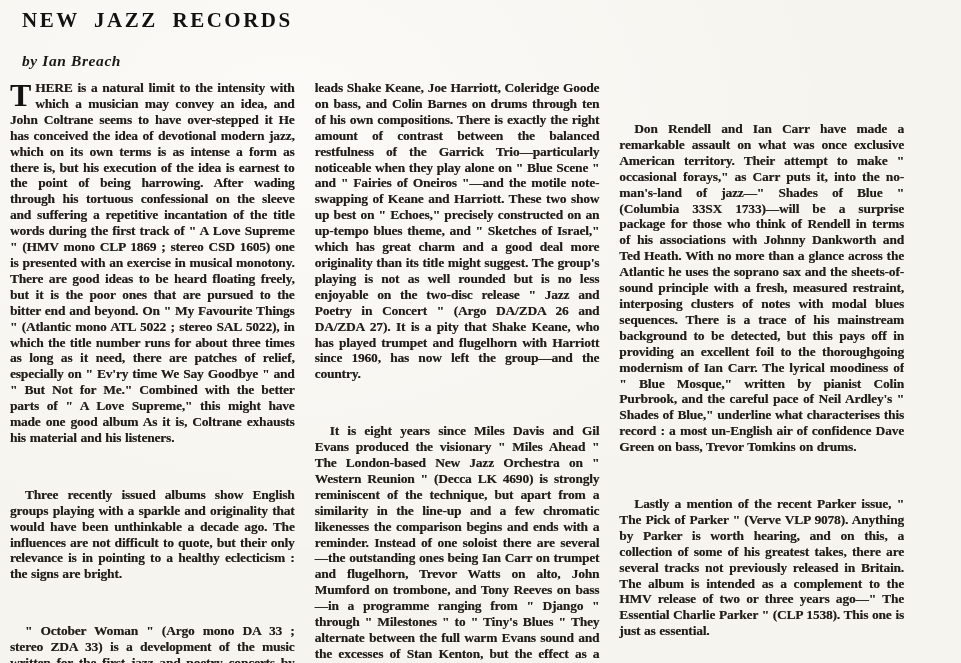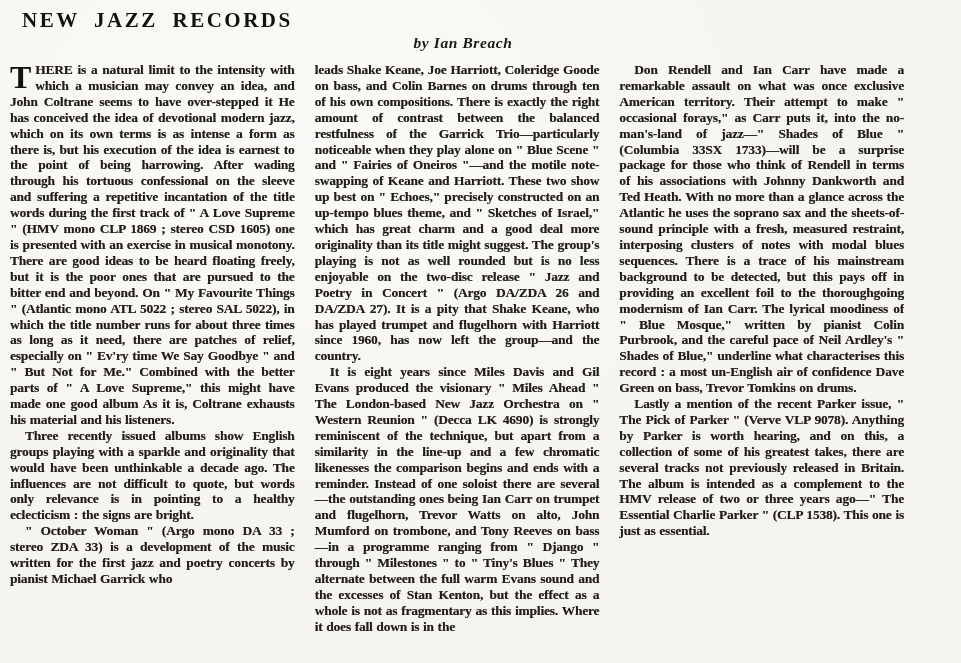--- a/index.html
+++ b/index.html
@@ -27,26 +27,25 @@
   }
   .title {
     margin: 2px 0 0 0;
     font-size: 21px;
     font-weight: bold;
     letter-spacing: 2.5px;
     word-spacing: 7px;
     color: #141210;
   }
   .byline {
-    margin-top: 1px;
+    margin-top: 19px;
     font-size: 15.5px;
     font-weight: bold;
     font-style: italic;
     letter-spacing: 0.6px;
-    text-align: center;
   }
   .columns {
     display: flex;
     gap: 20px;
     margin-top: 10px;
     height: 604px;
     overflow: hidden;
   }
   .col {
     flex: 1 1 0;
@@ -58,20 +57,21 @@
     word-spacing: 0.5px;
     color: #201d1a;
     hyphens: auto;
     text-shadow: 0.2px 0 0 rgba(30,25,20,0.55);
   }
   .col p {
     margin: 0;
   }
   p.indent {
     text-indent: 15px;
+    margin-top: 41px;
   }
   .dropcap {
     float: left;
     font-size: 32px;
     line-height: 26px;
     padding: 2px 4px 0 0;
     font-weight: bold;
     color: #141210;
     text-shadow: none;
   }
@@ -82,21 +82,21 @@
 <div class="page">
   <header class="masthead">
     <h1 class="title">NEW JAZZ RECORDS</h1>
     <div class="byline">by Ian Breach</div>
   </header>
 
   <div class="columns">
 
     <div class="col">
       <p><span class="dropcap">T</span><span>HERE is a natural limit to the intensity with which a musician may convey an idea, and John Coltrane seems to have over-stepped it He has conceived the idea of devotional modern jazz, which on its own terms is as intense a form as there is, but his execution of the idea is earnest to the point of being harrowing. After wading through his tortuous confessional on the sleeve and suffering a repetitive incantation of the title words during the first track of " A Love Supreme " (HMV mono CLP 1869 ; stereo CSD 1605) one is presented with an exercise in musical monotony. There are good ideas to be heard floating freely, but it is the poor ones that are pursued to the bitter end and beyond. On " My Favourite Things " (Atlantic mono ATL 5022 ; stereo SAL 5022), in which the title number runs for about three times as long as it need, there are patches of relief, especially on " Ev'ry time We Say Goodbye " and " But Not for Me." Combined with the better parts of " A Love Supreme," this might have made one good album As it is, Coltrane exhausts his material and his listeners.</span></p>
-      <p class="indent">Three recently issued albums show English groups playing with a sparkle and originality that would have been unthinkable a decade ago. The influences are not difficult to quote, but words only relevance is in pointing to a healthy eclecticism : the signs are bright.</p>
+      <p class="indent">Three recently issued albums show English groups playing with a sparkle and originality that would have been unthinkable a decade ago. The influences are not difficult to quote, but their only relevance is in pointing to a healthy eclecticism : the signs are bright.</p>
       <p class="indent">" October Woman " (Argo mono DA 33 ; stereo ZDA 33) is a development of the music written for the first jazz and poetry concerts by pianist Michael Garrick who</p>
     </div>
 
     <div class="col">
       <p>leads Shake Keane, Joe Harriott, Coleridge Goode on bass, and Colin Barnes on drums through ten of his own compositions. There is exactly the right amount of contrast between the balanced restfulness of the Garrick Trio—particularly noticeable when they play alone on " Blue Scene " and " Fairies of Oneiros "—and the motile note-swapping of Keane and Harriott. These two show up best on " Echoes," precisely constructed on an up-tempo blues theme, and " Sketches of Israel," which has great charm and a good deal more originality than its title might suggest. The group's playing is not as well rounded but is no less enjoyable on the two-disc release " Jazz and Poetry in Concert " (Argo DA/ZDA 26 and DA/ZDA 27). It is a pity that Shake Keane, who has played trumpet and flugelhorn with Harriott since 1960, has now left the group—and the country.</p>
       <p class="indent">It is eight years since Miles Davis and Gil Evans produced the visionary " Miles Ahead " The London-based New Jazz Orchestra on " Western Reunion " (Decca LK 4690) is strongly reminiscent of the technique, but apart from a similarity in the line-up and a few chromatic likenesses the comparison begins and ends with a reminder. Instead of one soloist there are several—the outstanding ones being Ian Carr on trumpet and flugelhorn, Trevor Watts on alto, John Mumford on trombone, and Tony Reeves on bass—in a programme ranging from " Django " through " Milestones " to " Tiny's Blues " They alternate between the full warm Evans sound and the excesses of Stan Kenton, but the effect as a whole is not as fragmentary as this implies. Where it does fall down is in the</p>
     </div>
 
     <div class="col">
       <p class="indent">Don Rendell and Ian Carr have made a remarkable assault on what was once exclusive American territory. Their attempt to make " occasional forays," as Carr puts it, into the no-man's-land of jazz—" Shades of Blue " (Columbia 33SX 1733)—will be a surprise package for those who think of Rendell in terms of his associations with Johnny Dankworth and Ted Heath. With no more than a glance across the Atlantic he uses the soprano sax and the sheets-of-sound principle with a fresh, measured restraint, interposing clusters of notes with modal blues sequences. There is a trace of his mainstream background to be detected, but this pays off in providing an excellent foil to the thoroughgoing modernism of Ian Carr. The lyrical moodiness of " Blue Mosque," written by pianist Colin Purbrook, and the careful pace of Neil Ardley's " Shades of Blue," underline what characterises this record : a most un-English air of confidence Dave Green on bass, Trevor Tomkins on drums.</p>

